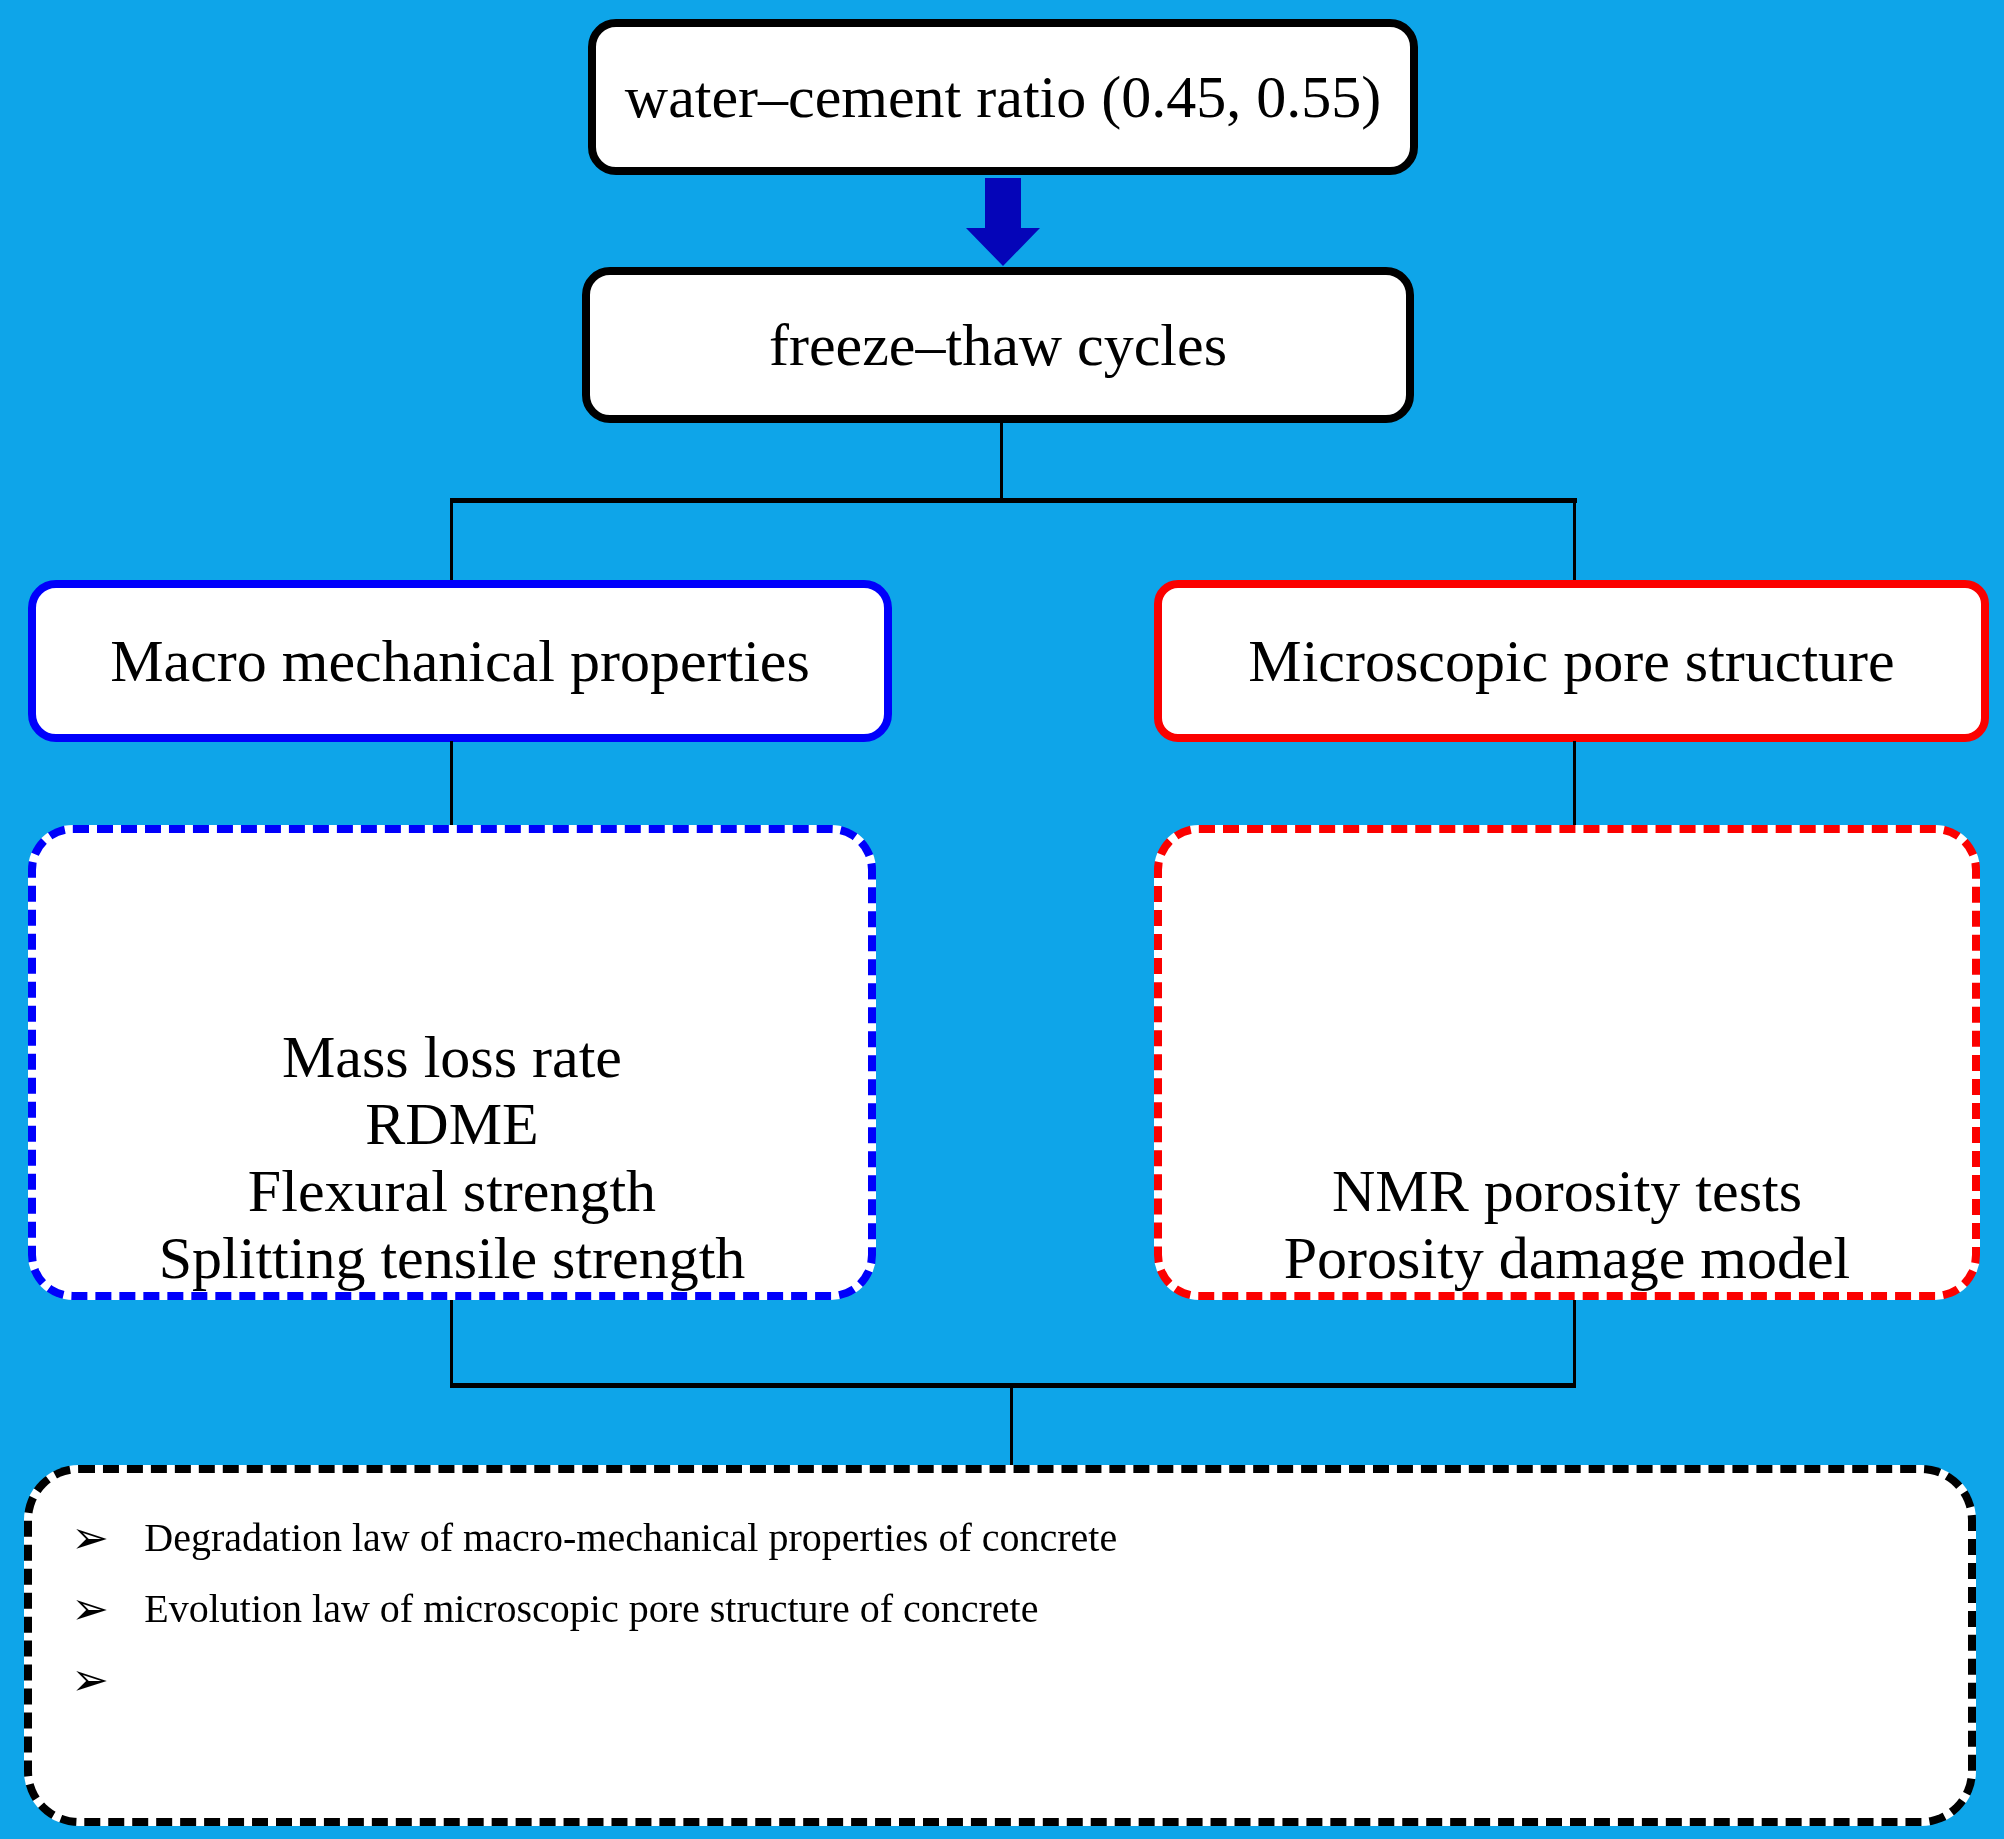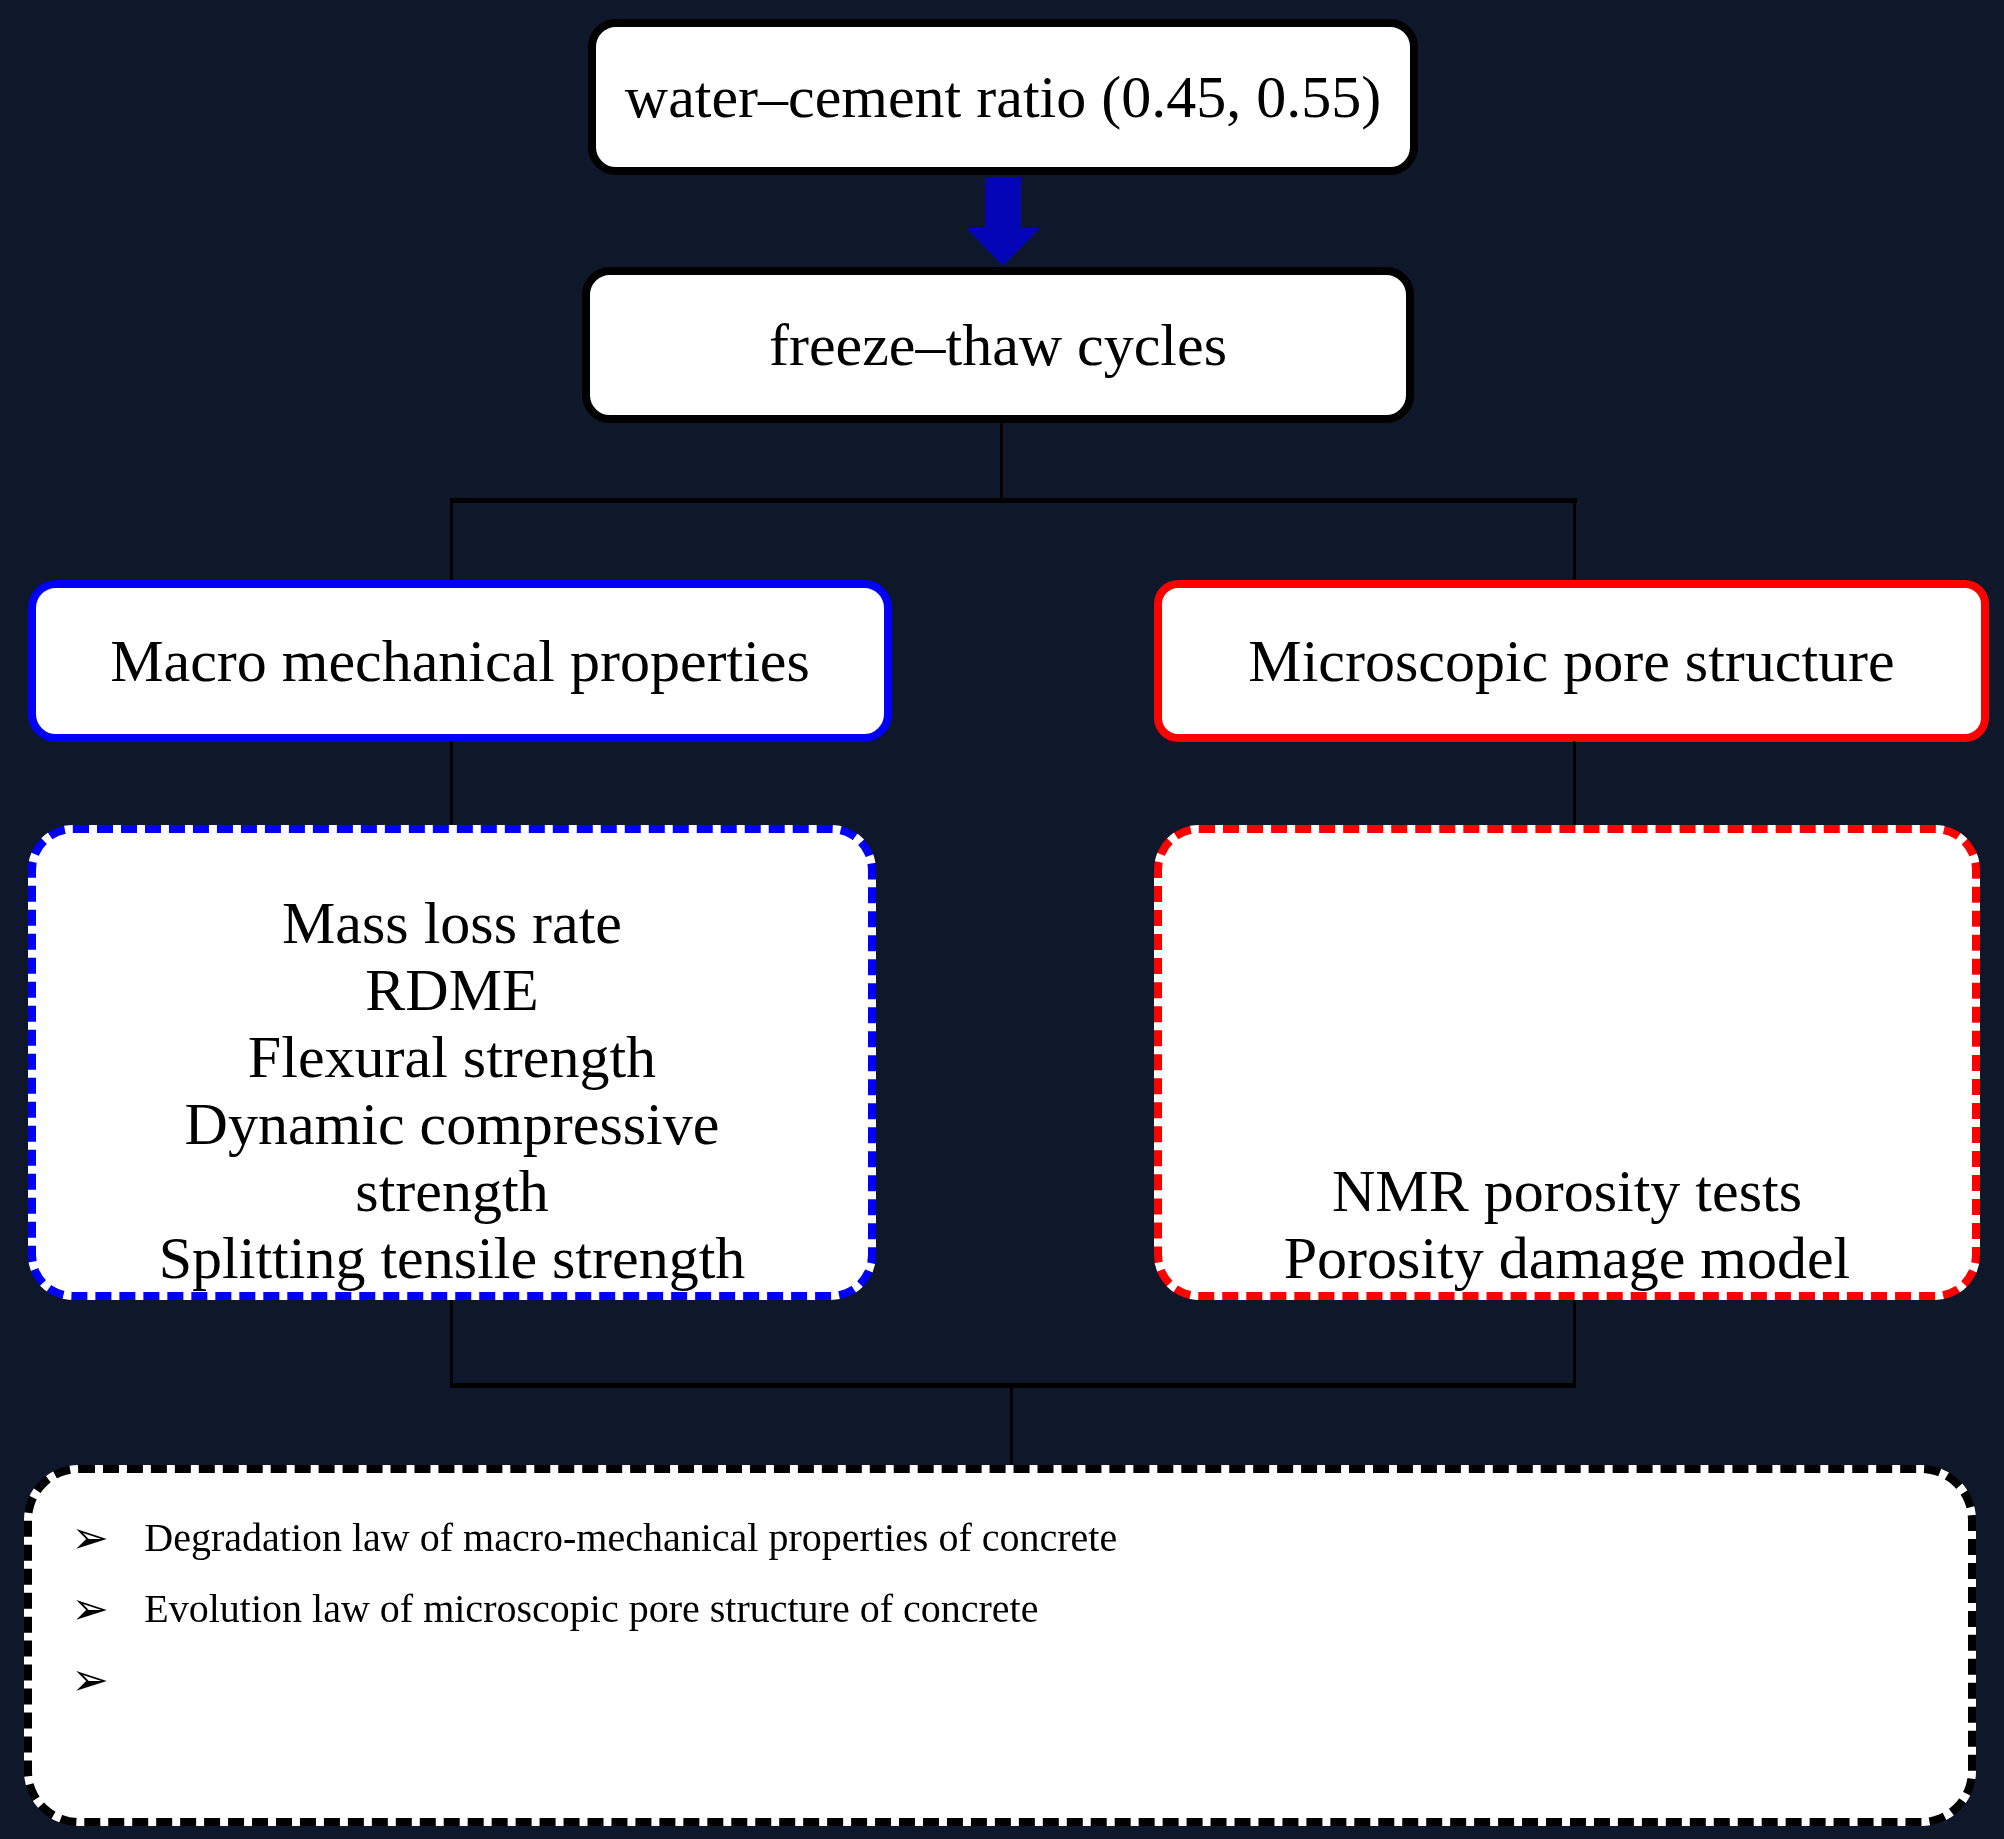--- a/index.html
+++ b/index.html
@@ -1,17 +1,17 @@
 <!DOCTYPE html>
 <html style="font-size:10px"><head>
 <meta charset="utf-8">
 <style>
   html,body{margin:0;padding:0;background:#ffffff;}
   .canvas{
-    position:relative;width:2005px;height:1840px;background:#0f172a;
+    position:relative;width:2005px;height:1840px;background:#0ea5e9;
     font-family:"Liberation Serif","DejaVu Serif",serif;color:#000;overflow:hidden;
   }
   .node{
     position:absolute;display:flex;align-items:center;justify-content:center;
     text-align:center;background:#fff;box-sizing:border-box;
     border:8.2px solid #000;border-radius:28px;
   }
   .node.blue{border-color:#0000fb;text-align:right;}
   .node.red{border-color:#fb0100;}
   .label{font-size:60px;line-height:1.1;}
@@ -70,22 +70,20 @@
     <span class="label">Microscopic pore structure</span>
   </div>
 
   <div class="cline" style="left:450px;top:741px;width:3.1px;height:86px;"></div>
   <div class="cline" style="left:1573px;top:741px;width:3.1px;height:86px;"></div>
 
   <div class="dashedbox blue" style="left:28px;top:825px;width:848px;height:475px;">
     <div class="list-item">Mass loss rate</div>
     <div class="list-item">RDME</div>
     <div class="list-item">Flexural strength</div>
-    <div class="list-item">Dynamic compressive
-strength</div>
     <div class="list-item">Splitting tensile strength</div>
   </div>
 
   <div class="dashedbox red" style="left:1154px;top:825px;width:826px;height:475px;">
     <div class="list-item">NMR porosity tests</div>
     <div class="list-item">Porosity damage model</div>
   </div>
 
   <div class="cline" style="left:450px;top:1300px;width:3.1px;height:87px;"></div>
   <div class="cline" style="left:1573px;top:1300px;width:3.1px;height:87px;"></div>

